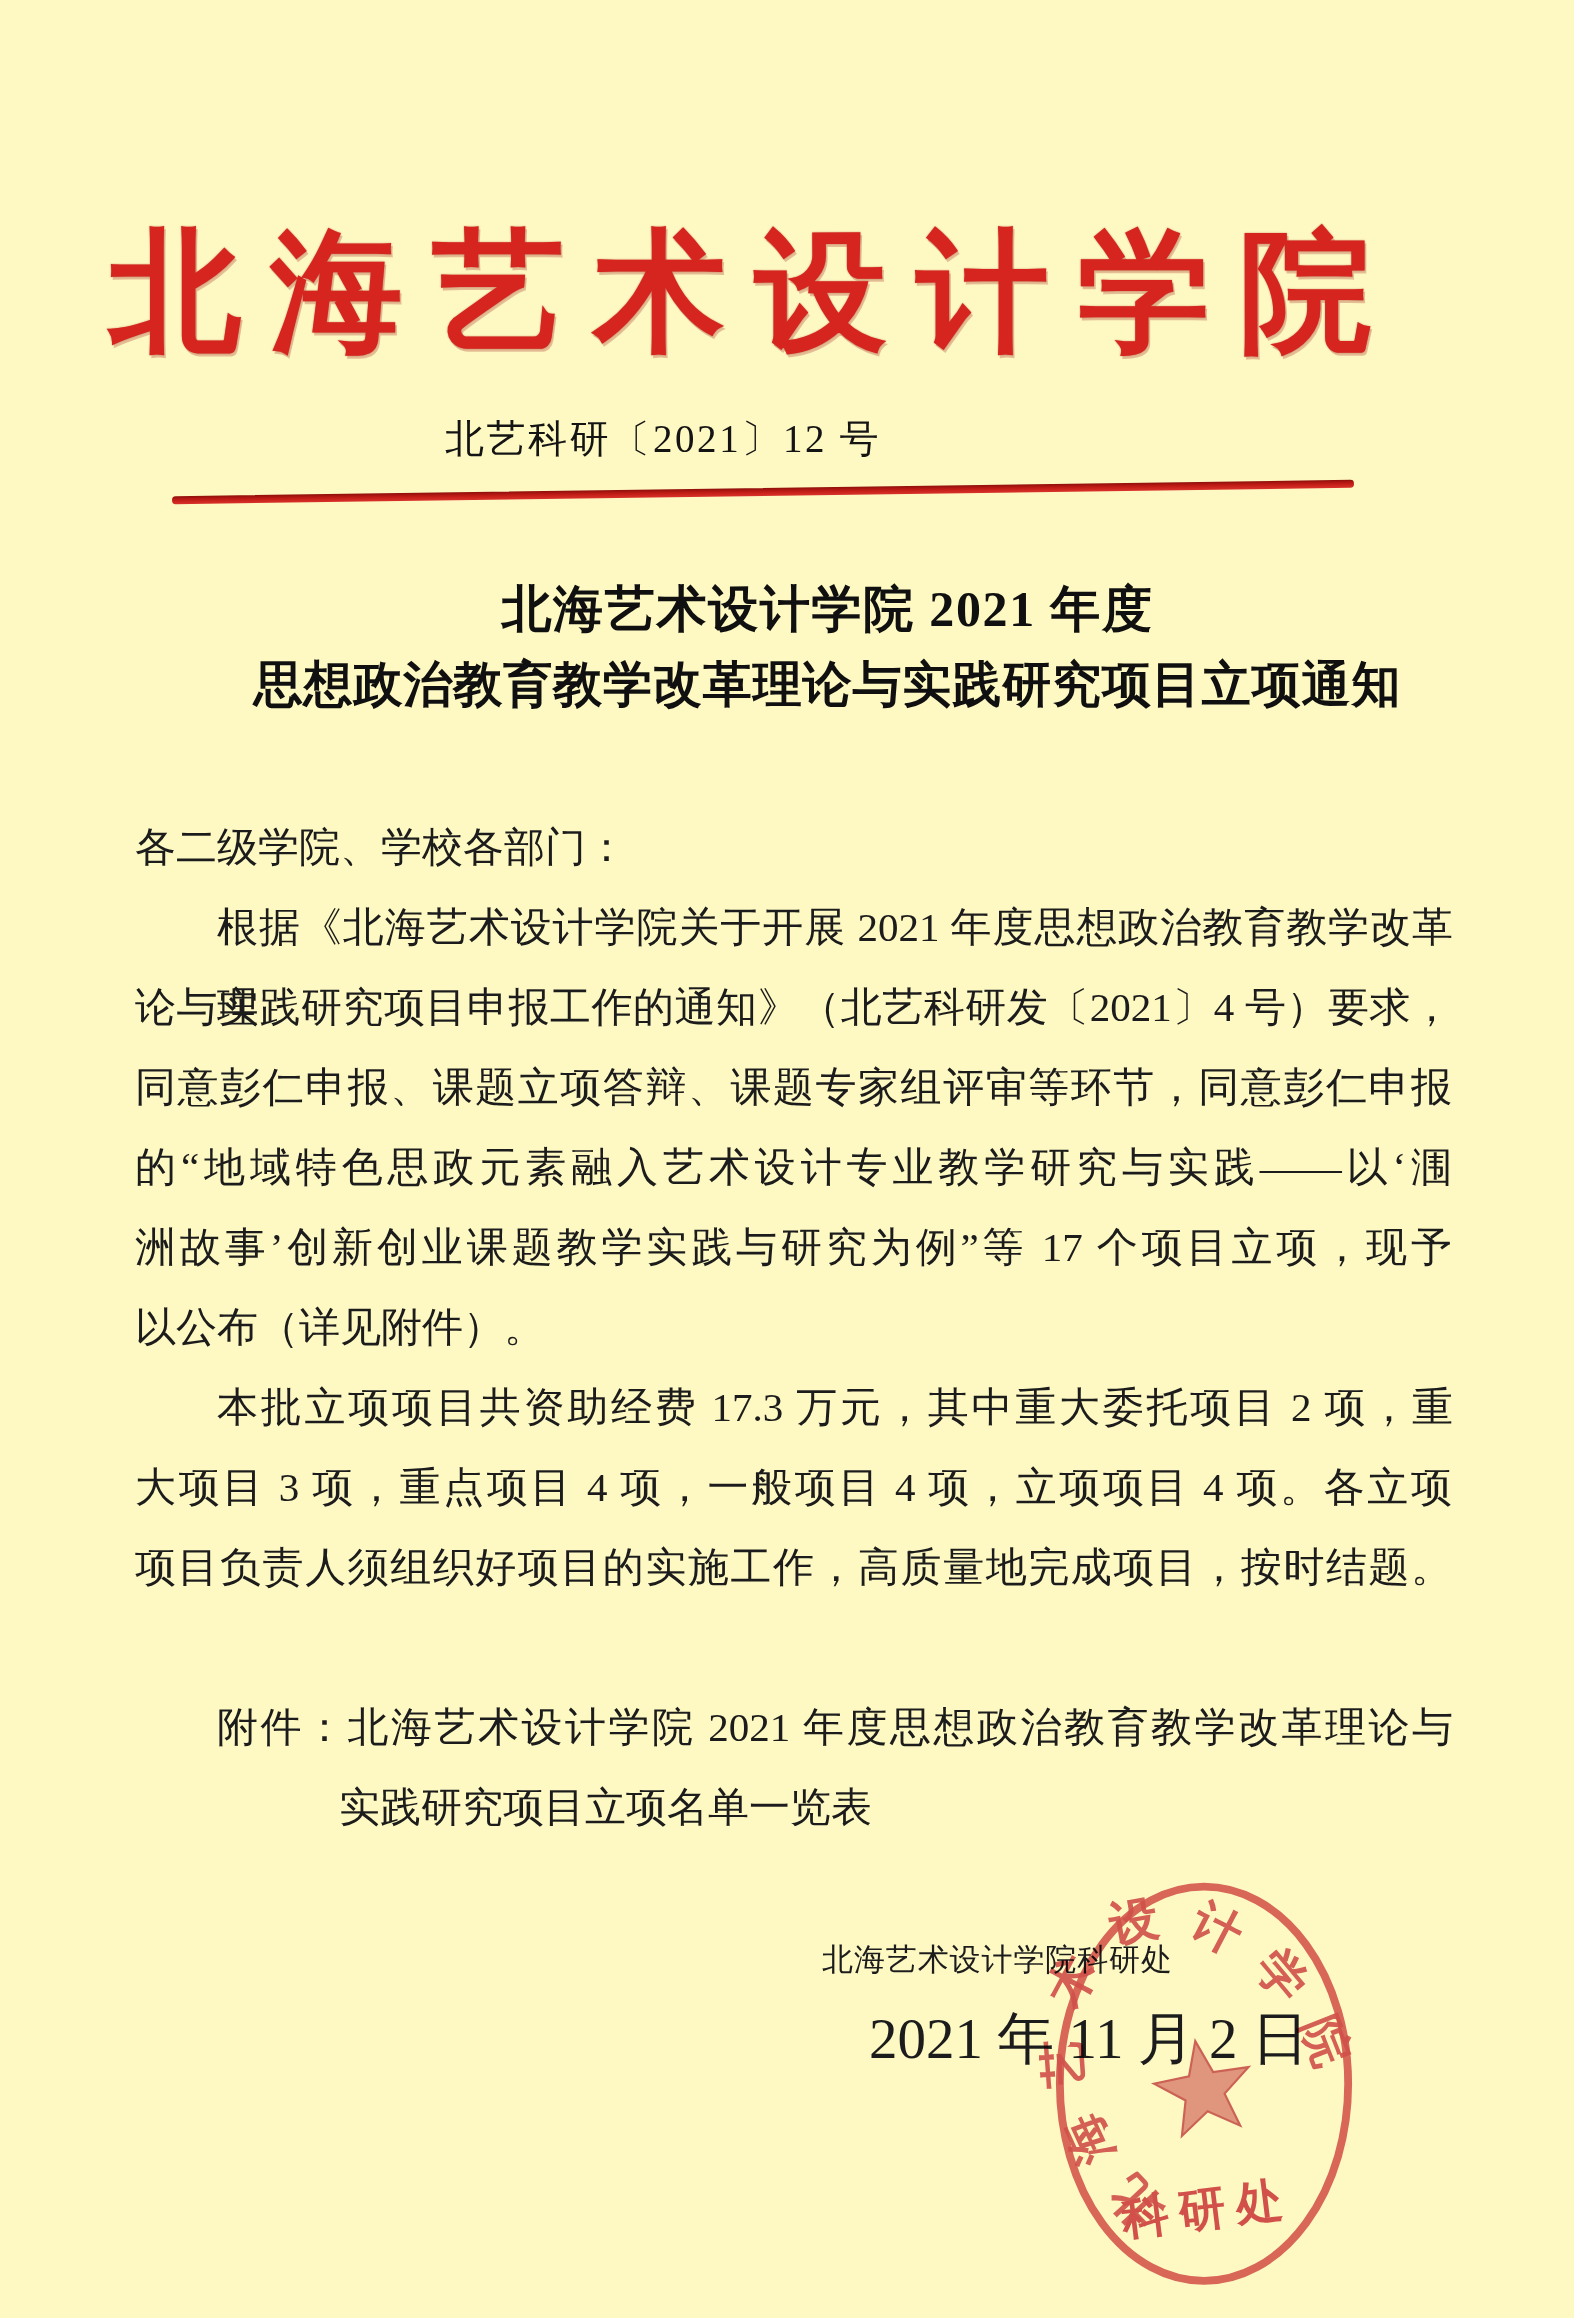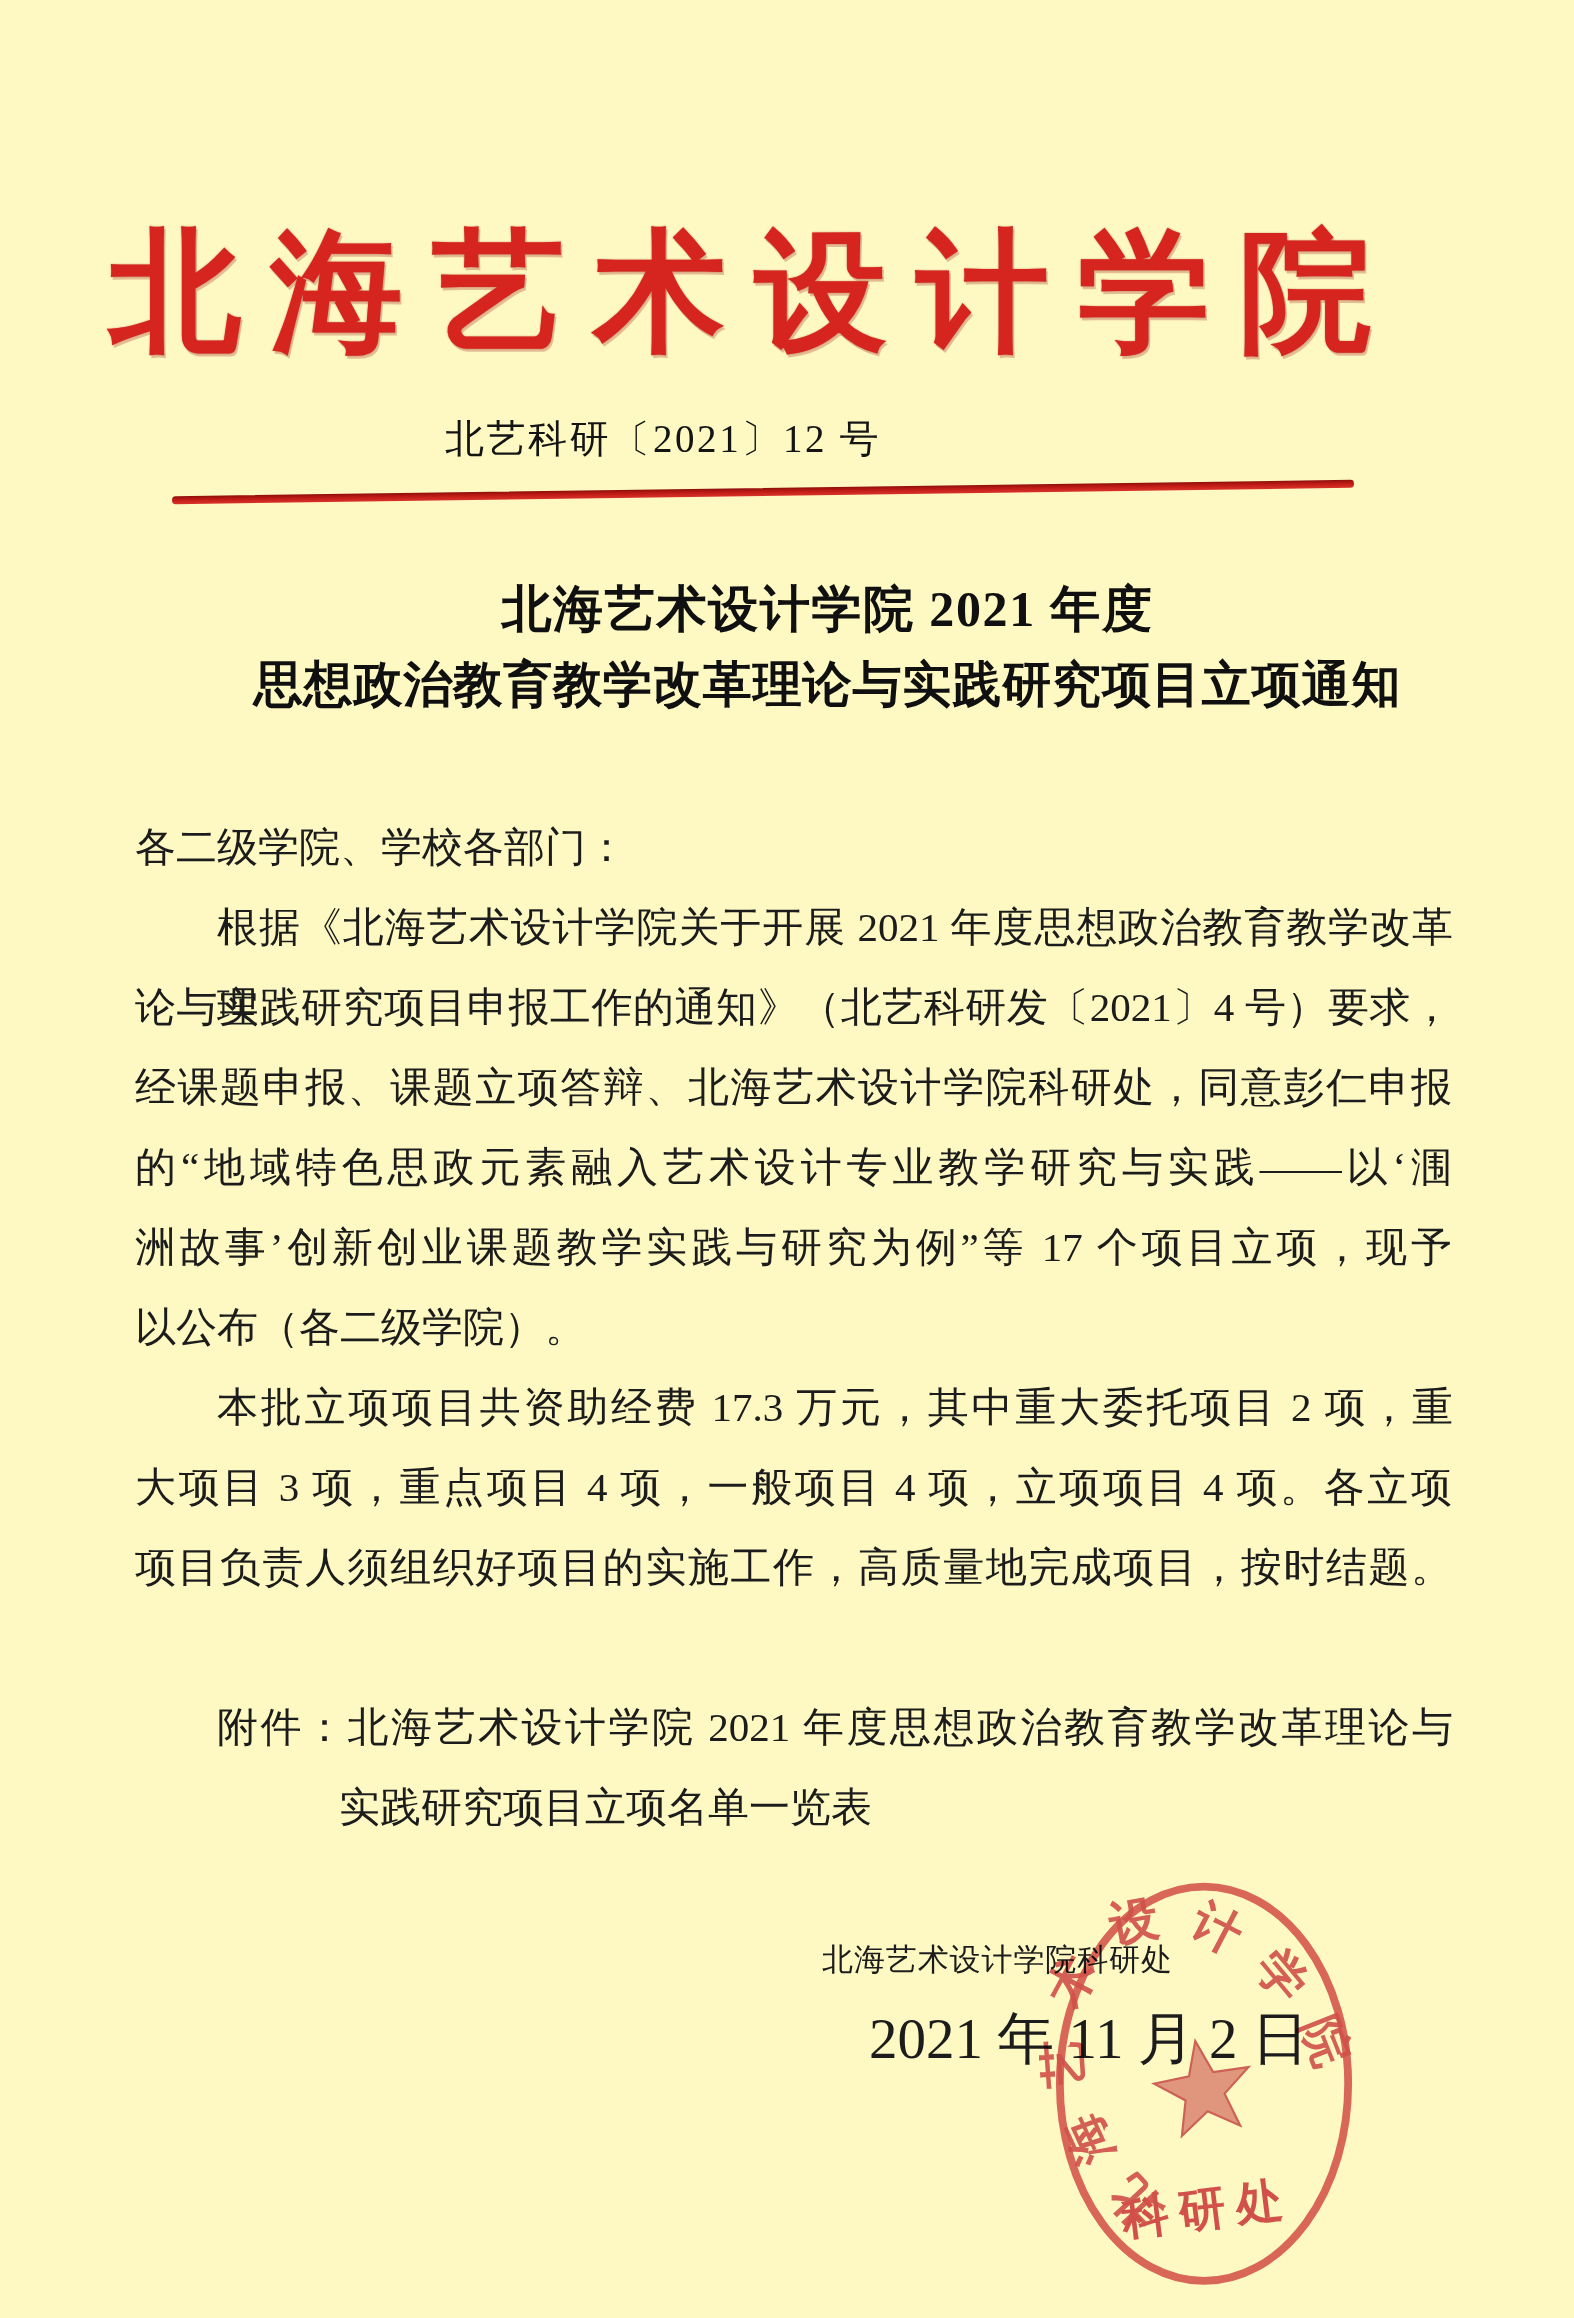--- a/index.html
+++ b/index.html
@@ -86,24 +86,24 @@
 
   <div class="title-block">
     <div class="title-line1">北海艺术设计学院 2021 年度</div>
     <div class="title-line2">思想政治教育教学改革理论与实践研究项目立项通知</div>
   </div>
 
   <div class="body-flow">
     <div class="bline">各二级学院、学校各部门：</div>
     <div class="bline indent stretch">根据《北海艺术设计学院关于开展 2021 年度思想政治教育教学改革理</div>
     <div class="bline stretch">论与实践研究项目申报工作的通知》（北艺科研发〔2021〕4 号）要求，</div>
-    <div class="bline stretch">经课题申报、课题立项答辩、北海艺术设计学院科研处，同意彭仁申报</div>
+    <div class="bline stretch">同意彭仁申报、课题立项答辩、课题专家组评审等环节，同意彭仁申报</div>
     <div class="bline stretch">的“地域特色思政元素融入艺术设计专业教学研究与实践——以‘涠</div>
     <div class="bline stretch">洲故事’创新创业课题教学实践与研究为例”等 17 个项目立项，现予</div>
-    <div class="bline">以公布（各二级学院）。</div>
+    <div class="bline">以公布（详见附件）。</div>
     <div class="bline indent stretch">本批立项项目共资助经费 17.3 万元，其中重大委托项目 2 项，重</div>
     <div class="bline stretch">大项目 3 项，重点项目 4 项，一般项目 4 项，立项项目 4 项。各立项</div>
     <div class="bline stretch">项目负责人须组织好项目的实施工作，高质量地完成项目，按时结题。</div>
     <div class="spacer"></div>
     <div class="bline indent stretch">附件：北海艺术设计学院 2021 年度思想政治教育教学改革理论与</div>
     <div class="bline hang">实践研究项目立项名单一览表</div>
   </div>
 
   <div class="issuer">北海艺术设计学院科研处</div>
   <div class="issue-date">2021 年 11 月 2 日</div>

